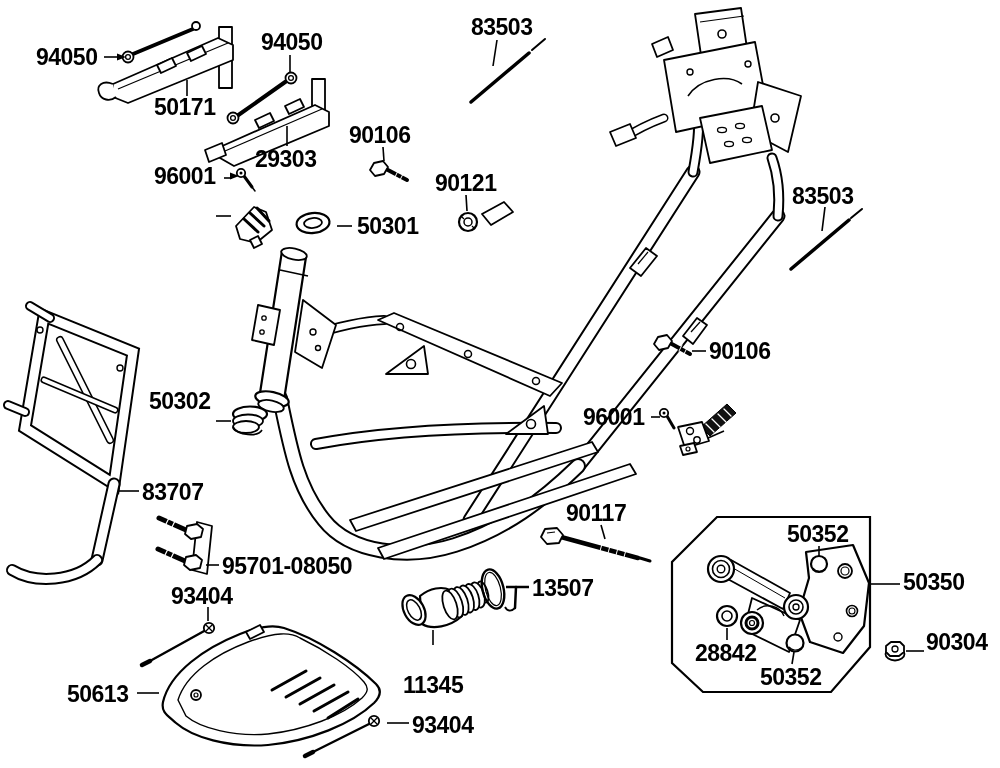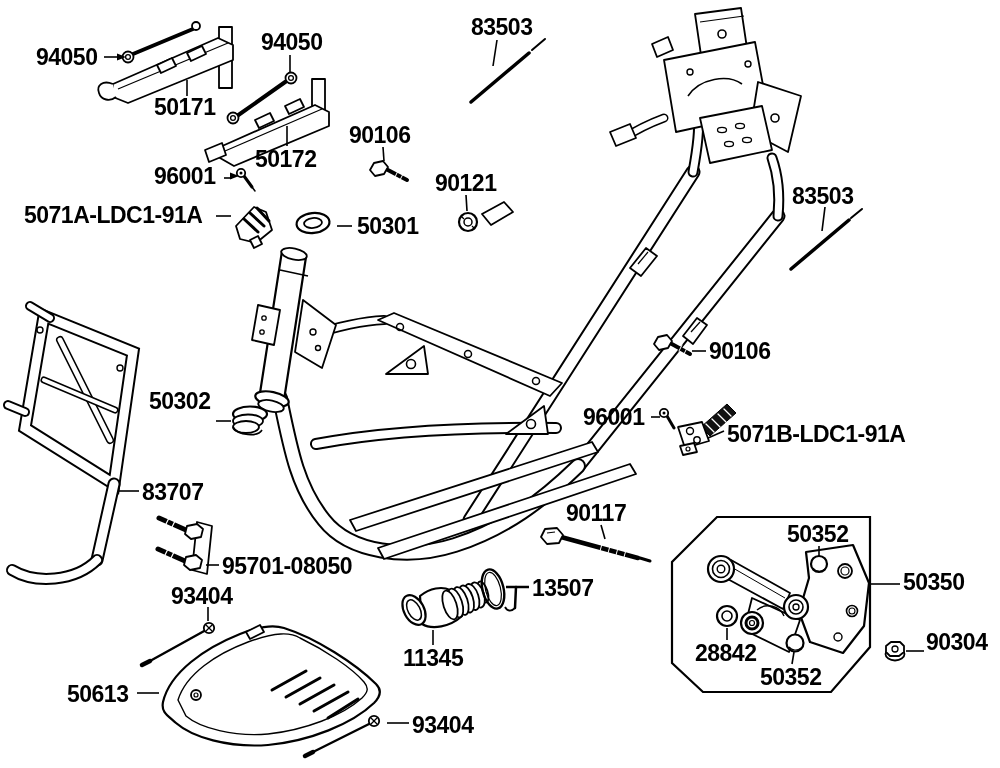--- a/index.html
+++ b/index.html
@@ -360,37 +360,35 @@
     <line x1="819" y1="546" x2="819" y2="556"></line>
     <line x1="727" y1="640" x2="727" y2="628"></line>
     <line x1="792" y1="664" x2="794" y2="652"></line>
     <line x1="906" y1="651" x2="924" y2="651"></line>
   </g>
 </svg>
 
   <div class="part-label" style="left:36px;top:46px">94050</div>
   <div class="part-label" style="left:154px;top:96px">50171</div>
   <div class="part-label" style="left:261px;top:31px">94050</div>
-  <div class="part-label" style="left:255px;top:148px">50172</div>
+  <div class="part-label" style="left:255px;top:148px">29303</div>
   <div class="part-label" style="left:154px;top:165px">96001</div>
   <div class="part-label" style="left:471px;top:16px">83503</div>
   <div class="part-label" style="left:349px;top:124px">90106</div>
   <div class="part-label" style="left:435px;top:172px">90121</div>
-  <div class="part-label" style="left:24px;top:204px">5071A-LDC1-91A</div>
   <div class="part-label" style="left:357px;top:215px">50301</div>
   <div class="part-label" style="left:792px;top:185px">83503</div>
   <div class="part-label" style="left:709px;top:340px">90106</div>
   <div class="part-label" style="left:583px;top:406px">96001</div>
-  <div class="part-label" style="left:727px;top:423px">5071B-LDC1-91A</div>
   <div class="part-label" style="left:149px;top:390px">50302</div>
   <div class="part-label" style="left:142px;top:481px">83707</div>
   <div class="part-label" style="left:222px;top:555px">95701-08050</div>
   <div class="part-label" style="left:171px;top:585px">93404</div>
   <div class="part-label" style="left:67px;top:683px">50613</div>
-  <div class="part-label" style="left:403px;top:647px">11345</div>
+  <div class="part-label" style="left:403px;top:674px">11345</div>
   <div class="part-label" style="left:532px;top:577px">13507</div>
   <div class="part-label" style="left:566px;top:502px">90117</div>
   <div class="part-label" style="left:412px;top:714px">93404</div>
   <div class="part-label" style="left:903px;top:571px">50350</div>
   <div class="part-label" style="left:787px;top:523px">50352</div>
   <div class="part-label" style="left:695px;top:642px">28842</div>
   <div class="part-label" style="left:760px;top:666px">50352</div>
   <div class="part-label" style="left:926px;top:631px">90304</div>
 
 </div>

